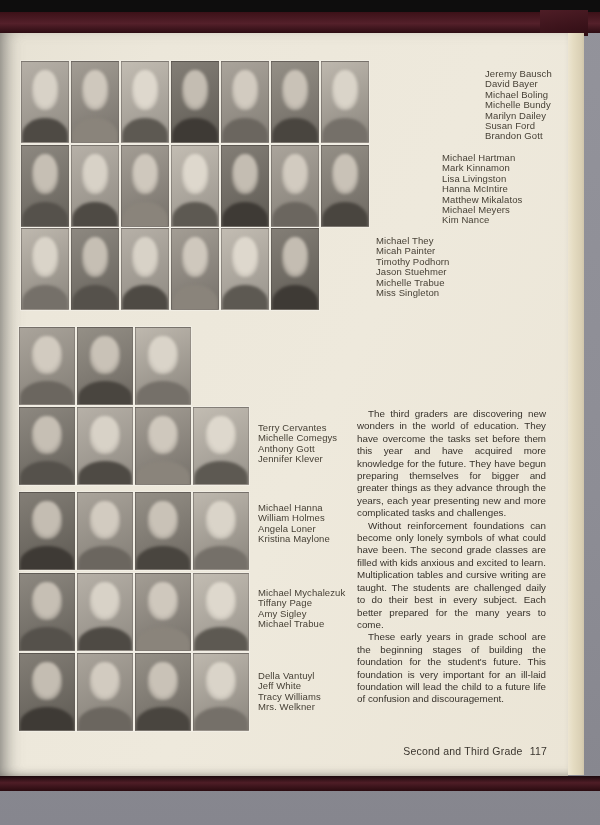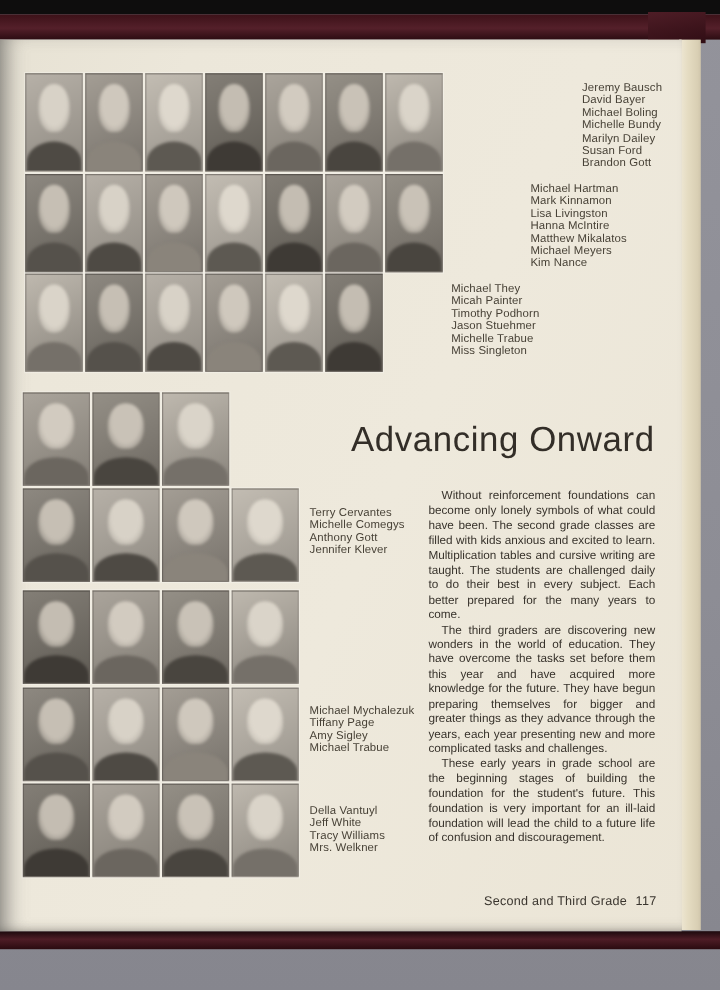--- a/index.html
+++ b/index.html
@@ -146,20 +146,26 @@
           <div>Michelle Comegys</div>
           <div>Anthony Gott</div>
           <div>Jennifer Klever</div>
         </div>
       </div>
       <div class="photo-row" style="top: 459px; height: 76px;">
         <div class="photo" style="left: 19px; top: 0px; width: 54px; height: 76px; --bg1: #837e76; --bg2: #5f5b54; --face: #c4bdb2; --shirt: #3e3a35;"></div>
         <div class="photo" style="left: 77px; top: 0px; width: 54px; height: 76px; --bg1: #aaa49b; --bg2: #837e76; --face: #d2cbc0; --shirt: #6b665f;"></div>
         <div class="photo" style="left: 135px; top: 0px; width: 54px; height: 76px; --bg1: #948f86; --bg2: #6e6962; --face: #c9c2b7; --shirt: #49453f;"></div>
         <div class="photo" style="left: 193px; top: 0px; width: 54px; height: 76px; --bg1: #beb8ae; --bg2: #8a857d; --face: #dad4c9; --shirt: #757069;"></div>
+        <div class="name-list" style="left: 258px; top: 11px;">
+          <div>Michael Hanna</div>
+          <div>William Holmes</div>
+          <div>Angela Loner</div>
+          <div>Kristina Maylone</div>
+        </div>
       </div>
       <div class="photo-row" style="top: 540px; height: 76px;">
         <div class="photo" style="left: 19px; top: 0px; width: 54px; height: 76px; --bg1: #8d8880; --bg2: #66625b; --face: #c6bfb4; --shirt: #55514b;"></div>
         <div class="photo" style="left: 77px; top: 0px; width: 54px; height: 76px; --bg1: #b6b0a7; --bg2: #8f8a82; --face: #d8d2c7; --shirt: #4e4a44;"></div>
         <div class="photo" style="left: 135px; top: 0px; width: 54px; height: 76px; --bg1: #a39d94; --bg2: #77726b; --face: #cfc8bd; --shirt: #8a847b;"></div>
         <div class="photo" style="left: 193px; top: 0px; width: 54px; height: 76px; --bg1: #c2bcb2; --bg2: #98938b; --face: #ded8cd; --shirt: #5d5952;"></div>
         <div class="name-list" style="left: 258px; top: 15px;">
           <div>Michael Mychalezuk</div>
           <div>Tiffany Page</div>
           <div>Amy Sigley</div>
@@ -173,24 +179,23 @@
         <div class="photo" style="left: 193px; top: 0px; width: 54px; height: 76px; --bg1: #beb8ae; --bg2: #8a857d; --face: #dad4c9; --shirt: #757069;"></div>
         <div class="name-list" style="left: 258px; top: 18px;">
           <div>Della Vantuyl</div>
           <div>Jeff White</div>
           <div>Tracy Williams</div>
           <div>Mrs. Welkner</div>
         </div>
       </div>
     </div>
 
-  <div class="article-title">Advancing Onward</div>
   <div class="article-body" id="article-body">
+      <p>The third graders are discovering new wonders in the world of education. They have overcome the tasks set before them this year and have acquired more knowledge for the future. They have begun preparing themselves for bigger and greater things as they advance through the years, each year presenting new and more complicated tasks and challenges.</p>
       <p>Without reinforcement foundations can become only lonely symbols of what could have been. The second grade classes are filled with kids anxious and excited to learn. Multiplication tables and cursive writing are taught. The students are challenged daily to do their best in every subject. Each better prepared for the many years to come.</p>
-      <p>The third graders are discovering new wonders in the world of education. They have overcome the tasks set before them this year and have acquired more knowledge for the future. They have begun preparing themselves for bigger and greater things as they advance through the years, each year presenting new and more complicated tasks and challenges.</p>
       <p>These early years in grade school are the beginning stages of building the foundation for the student's future. This foundation is very important for an ill-laid foundation will lead the child to a future life of confusion and discouragement.</p>
     </div>
 
   <div class="page-footer">
     <span>Second and Third Grade</span>
     <span>117</span>
   </div>
 </div>
 
 </body></html>

